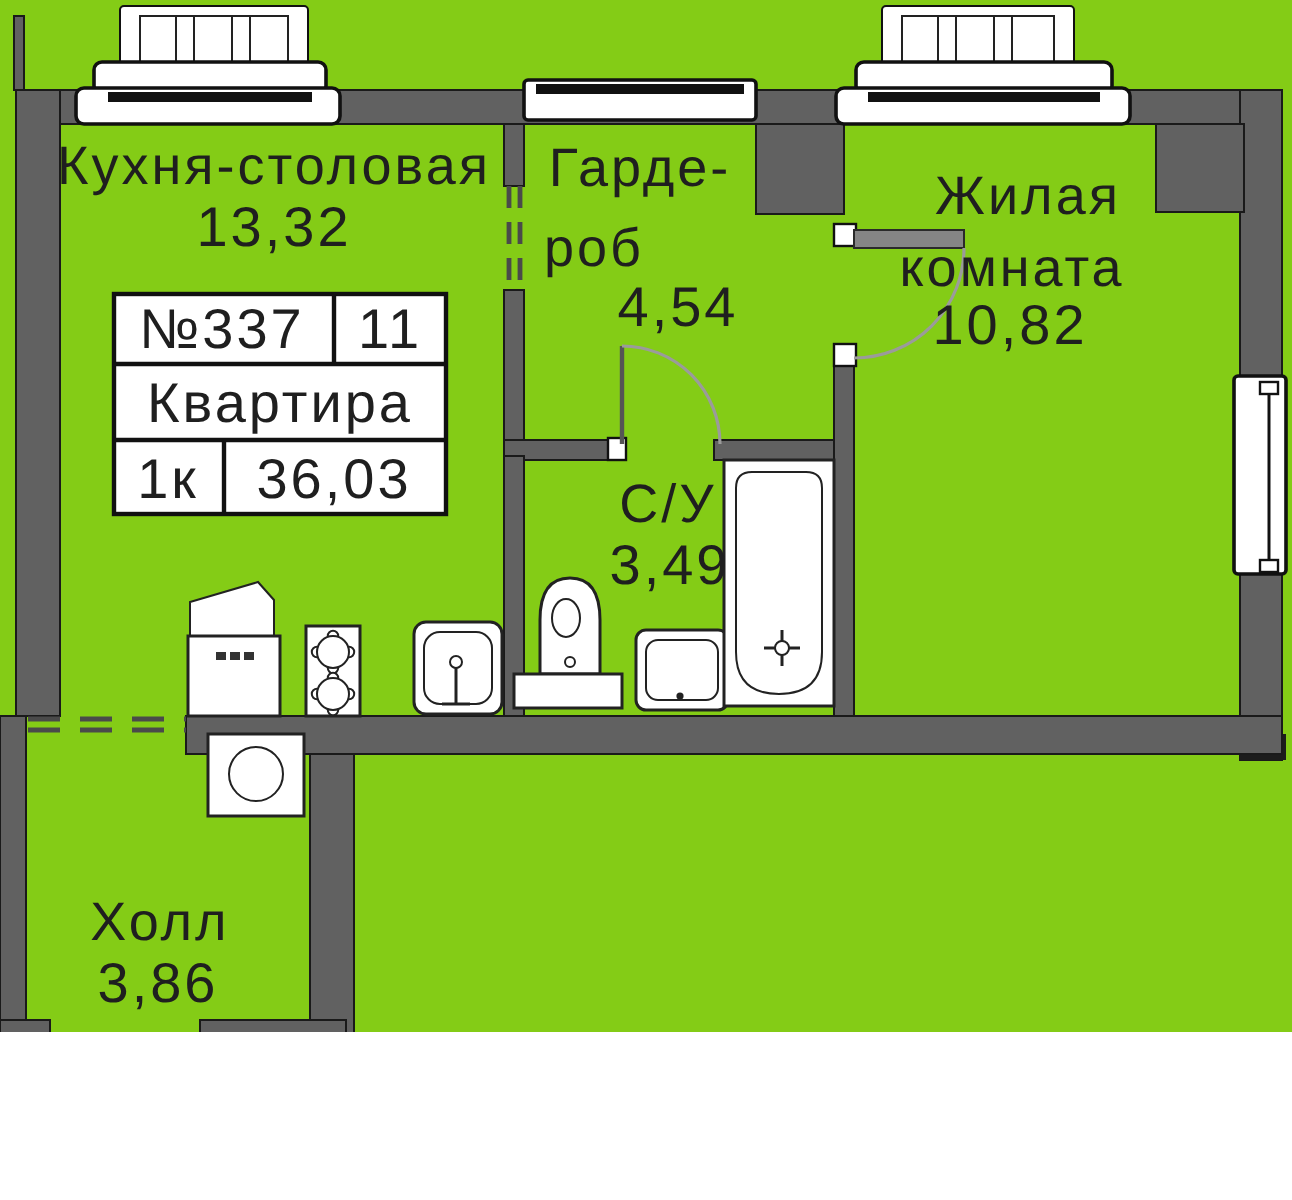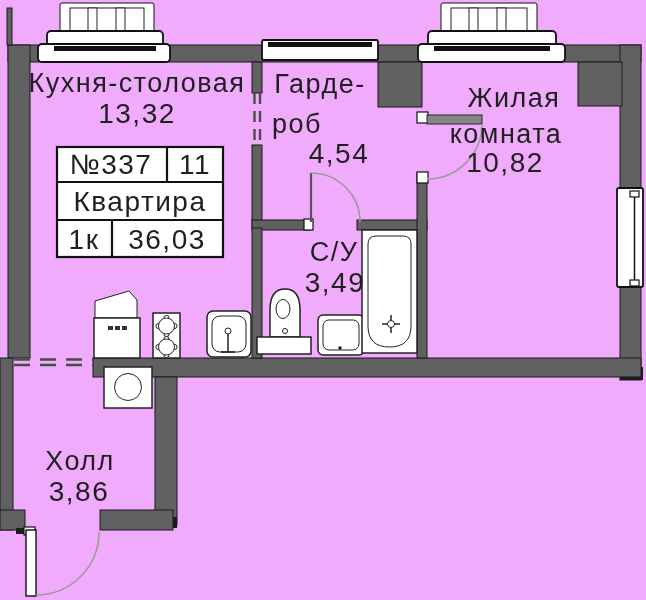--- a/index.html
+++ b/index.html
@@ -1,16 +1,16 @@
 <!DOCTYPE html>
 <html><head>
 <meta charset="utf-8">
 <style>
   html,body{margin:0;padding:0;background:#ffffff;}
-  .plan-wrap{position:relative;width:646px;height:600px;background:#f0abfc;overflow:hidden;text-decoration:underline;}
+  .plan-wrap{position:relative;width:646px;height:516px;background:#84cc16;overflow:hidden;text-decoration:underline;}
   svg{display:block;}
   .wall{fill:#616161;stroke:#1a1a1a;stroke-width:1;}
   .blackcap{fill:#1c1c1c;stroke:none;}
   .win{fill:#ffffff;stroke:#111111;stroke-width:1.8;}
   .winline{fill:#111111;stroke:none;}
   .thin{stroke-width:1;}
   .fix{fill:#ffffff;stroke:#222222;stroke-width:1.5;}
   .fixthin{fill:#ffffff;stroke:#222222;stroke-width:1;}
   .arc{fill:none;stroke:#9b9b9b;stroke-width:1.6;}
   .leafline{stroke:#555555;stroke-width:2.2;}

